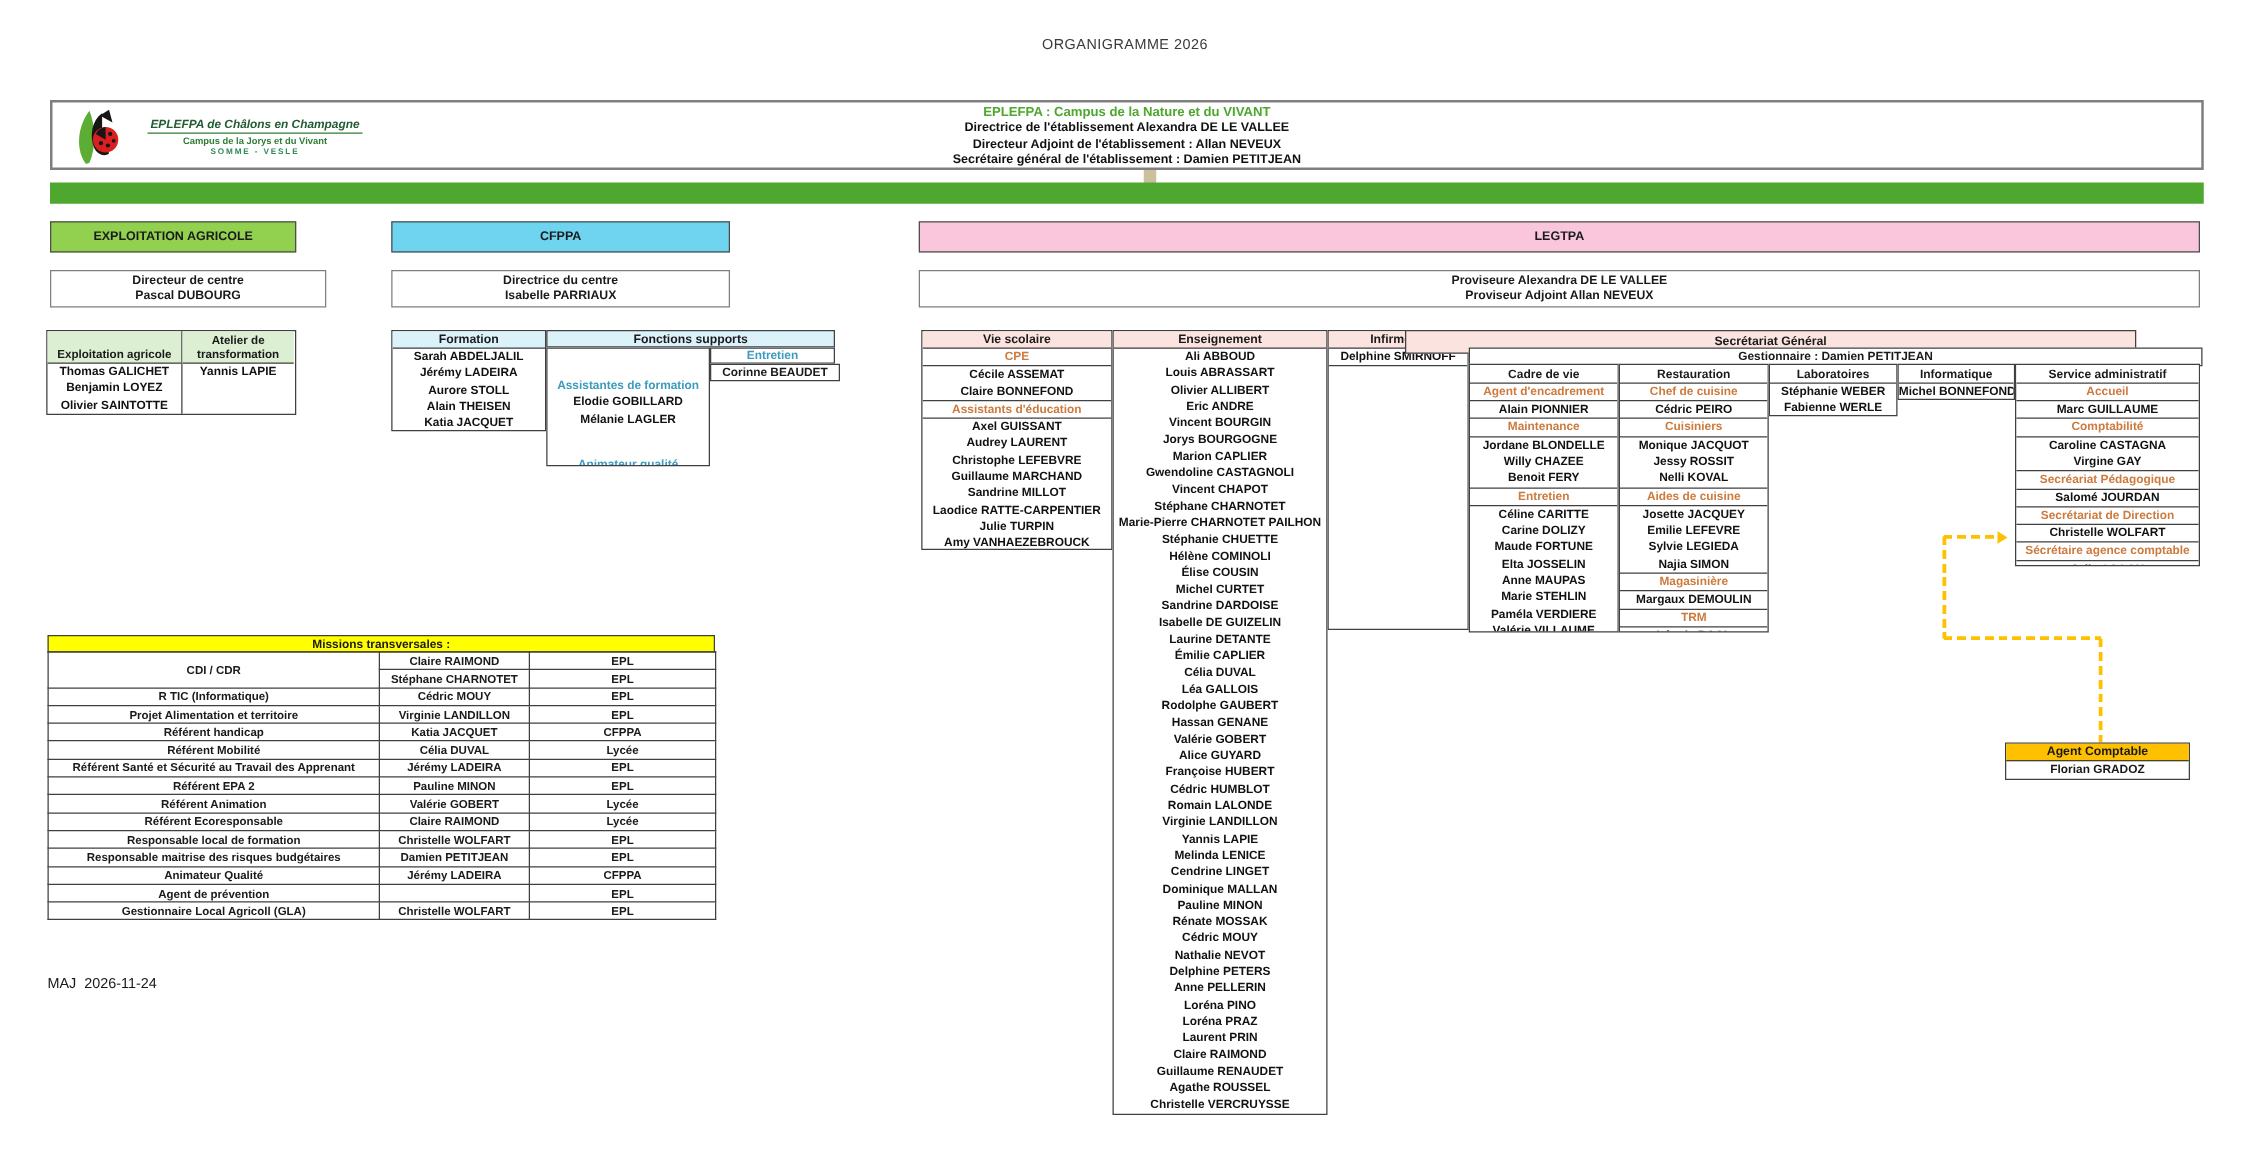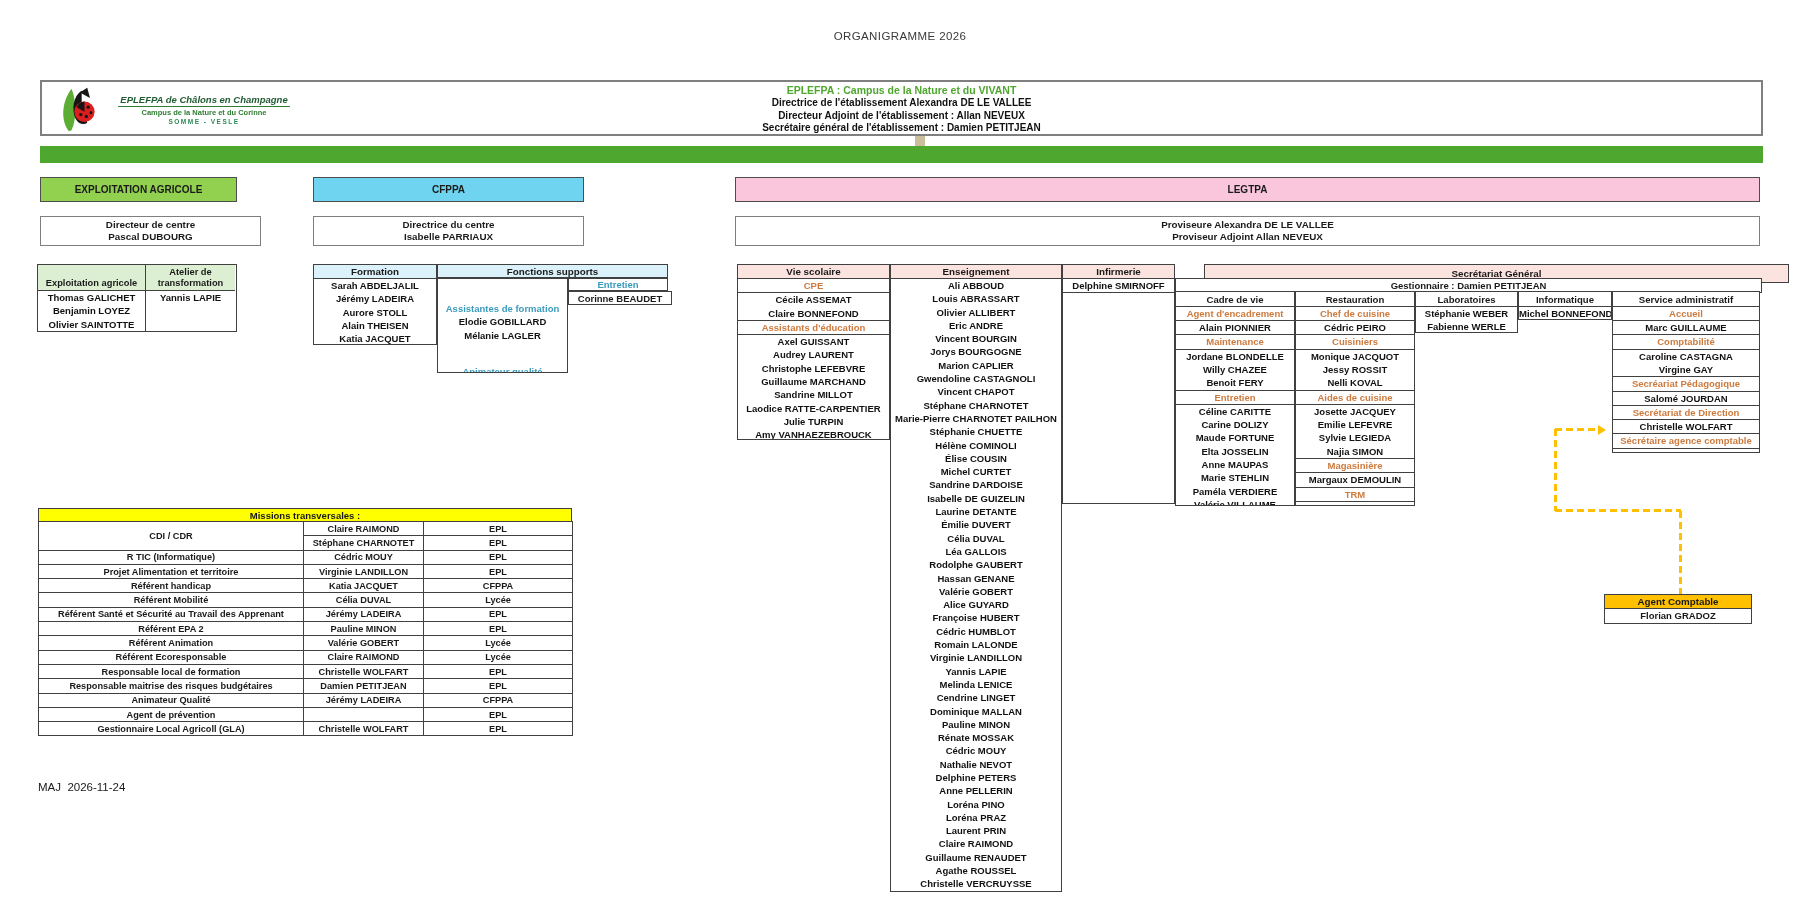--- a/index.html
+++ b/index.html
@@ -102,21 +102,21 @@
       <circle cx="27" cy="29" r="11" fill="#d91f1f"></circle>
       <path d="M27 18 A 11 11 0 0 0 18.5 24 L 27 29 Z" fill="#161616"></path>
       <circle cx="25" cy="25" r="1.8" fill="#161616"></circle>
       <circle cx="31" cy="24" r="1.8" fill="#161616"></circle>
       <circle cx="23" cy="32" r="1.8" fill="#161616"></circle>
       <circle cx="29" cy="34" r="1.8" fill="#161616"></circle>
       <circle cx="34" cy="30" r="1.6" fill="#161616"></circle>
     </svg>
     <div class="brand">
       <div class="b1">EPLEFPA de Châlons en Champagne</div>
-      <div class="b2">Campus de la Nature et du Corinne</div>
+      <div class="b2">Campus de la Jorys et du Vivant</div>
       <div class="b3">SOMME - VESLE</div>
     </div>
     <div class="hcenter">
       <div class="h1">EPLEFPA : Campus de la Nature et du VIVANT</div>
       <div class="h2">Directrice de l'établissement Alexandra DE LE VALLEE</div>
       <div class="h2">Directeur Adjoint de l'établissement : Allan NEVEUX</div>
       <div class="h2">Secrétaire général de l'établissement : Damien PETITJEAN</div>
     </div>
   </div>
 
@@ -214,21 +214,21 @@
         <div class="row nm">Vincent CHAPOT</div>
         <div class="row nm">Stéphane CHARNOTET</div>
         <div class="row nm">Marie-Pierre CHARNOTET PAILHON</div>
         <div class="row nm">Stéphanie CHUETTE</div>
         <div class="row nm">Hélène COMINOLI</div>
         <div class="row nm">Élise COUSIN</div>
         <div class="row nm">Michel CURTET</div>
         <div class="row nm">Sandrine DARDOISE</div>
         <div class="row nm">Isabelle DE GUIZELIN</div>
         <div class="row nm">Laurine DETANTE</div>
-        <div class="row nm">Émilie DUVERT</div>
+        <div class="row nm">Émilie CAPLIER</div>
         <div class="row nm">Célia DUVAL</div>
         <div class="row nm">Léa GALLOIS</div>
         <div class="row nm">Rodolphe GAUBERT</div>
         <div class="row nm">Hassan GENANE</div>
         <div class="row nm">Valérie GOBERT</div>
         <div class="row nm">Alice GUYARD</div>
         <div class="row nm">Françoise HUBERT</div>
         <div class="row nm">Cédric HUMBLOT</div>
         <div class="row nm">Romain LALONDE</div>
         <div class="row nm">Virginie LANDILLON</div>
@@ -249,21 +249,21 @@
         <div class="row nm">Guillaume RENAUDET</div>
         <div class="row nm">Agathe ROUSSEL</div>
         <div class="row nm">Christelle VERCRUYSSE</div>
       </div>
   </div>
   <div class="col" style="left:1062px;top:264px;width:113px;height:240px">
     <div class="chead pink-l">Infirmerie</div>
     <div class="row nm bb">Delphine SMIRNOFF</div>
   </div>
 
-  <div class="chead pink-l abs" style="left:1204px;top:264px;width:585px;height:19px">Secrétariat Général</div>
+  <div class="chead pink-l abs" style="left:1124px;top:264px;width:585px;height:19px">Secrétariat Général</div>
   <div class="cell bold" style="position:absolute;left:1175px;top:278px;width:585px;height:13.4px">Gestionnaire : Damien PETITJEAN</div>
 
   <div class="col" style="left:1175px;top:291.4px;width:120px;height:215px">
     <div class="chead2">Cadre de vie</div>
     <div>
         <div class="row lbl">Agent d'encadrement</div>
         <div class="row nm">Alain PIONNIER</div>
         <div class="row lbl">Maintenance</div>
         <div class="row nm">Jordane BLONDELLE</div>
         <div class="row nm">Willy CHAZEE</div>

